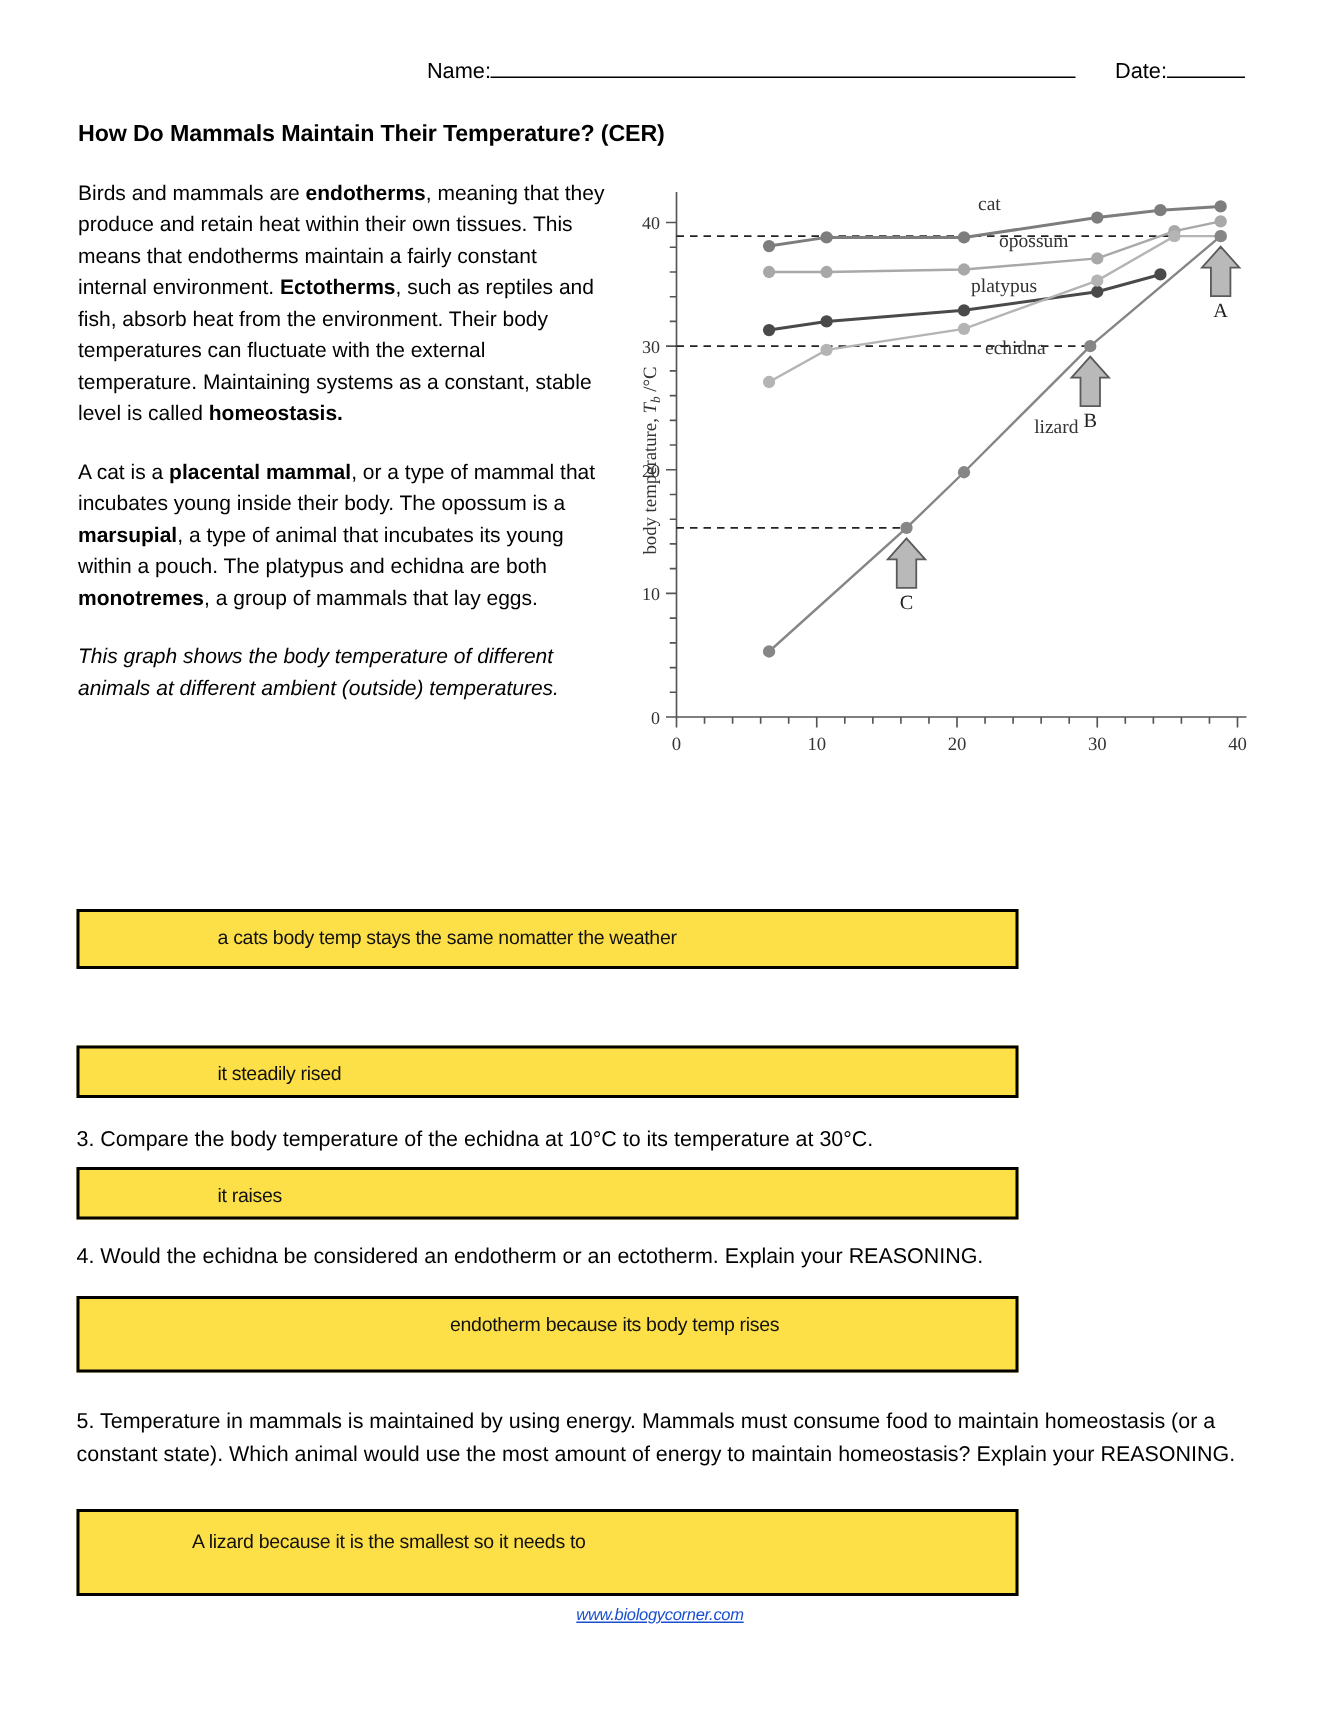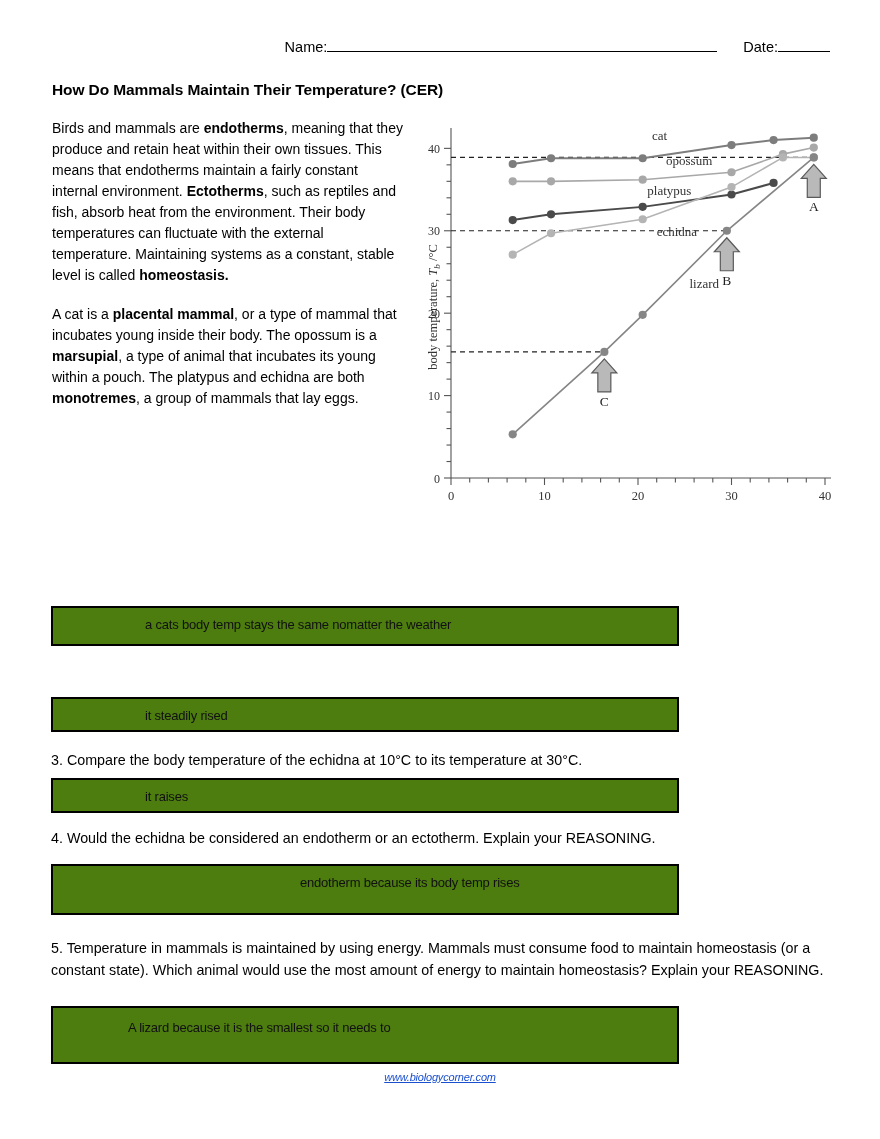--- a/index.html
+++ b/index.html
@@ -86,21 +86,21 @@
     line-height: 21.5px;
   }
   .q b { font-weight: bold; }
 
   .abox {
     position: absolute;
     left: 51px;
     width: 628px;
     border: 2.2px solid #000;
     box-sizing: border-box;
-    background: #4d7c0f;
+    background: #fde047;
   }
   .abox .ans {
     font-family: "Liberation Sans", sans-serif;
     font-size: 13px;
     color: #111;
     padding-top: 9px;
     padding-left: 92px;
     letter-spacing: -0.2px;
   }
 
@@ -132,20 +132,21 @@
     <span class="rule rule-date"></span>
   </div>
 
   <div class="title">How Do Mammals Maintain Their Temperature?  (CER)</div>
 
   <div class="col-left">
     <p><span>Birds and mammals are </span><b>endotherms</b><span>, meaning that they produce and retain heat within their own tissues. This means that endotherms maintain a fairly constant internal environment. </span><b>Ectotherms</b><span>, such as reptiles and fish, absorb heat from the environment. Their body temperatures can fluctuate with the external temperature.  Maintaining systems as a constant, stable level is called </span><b>homeostasis.</b></p>
 
     <p><span>A cat is a </span><b>placental mammal</b><span>, or a type of mammal that incubates young inside their body. The opossum is a </span><b>marsupial</b><span>, a type of animal that incubates its young within a pouch.  The platypus and echidna are both </span><b>monotremes</b><span>, a group of mammals that lay eggs.</span></p>
 
+    <p class="italic">This graph shows the body temperature of different animals at different ambient (outside) temperatures.</p>
   </div>
 
   <div class="chart-wrap">
     <svg class="chart-svg" id="chart" width="420" height="395" viewBox="0 0 420 395">
         <line x1="26" y1="10" x2="26" y2="360" stroke="#555" stroke-width="1.1"></line>
         <line x1="26" y1="360" x2="406" y2="360" stroke="#555" stroke-width="1.1"></line>
         <line x1="26" y1="360" x2="19" y2="360" stroke="#555" stroke-width="1.1"></line>
         <line x1="26" y1="343.51807228915663" x2="21.5" y2="343.51807228915663" stroke="#555" stroke-width="1.1"></line>
         <line x1="26" y1="327.03614457831327" x2="21.5" y2="327.03614457831327" stroke="#555" stroke-width="1.1"></line>
         <line x1="26" y1="310.5542168674699" x2="21.5" y2="310.5542168674699" stroke="#555" stroke-width="1.1"></line>

